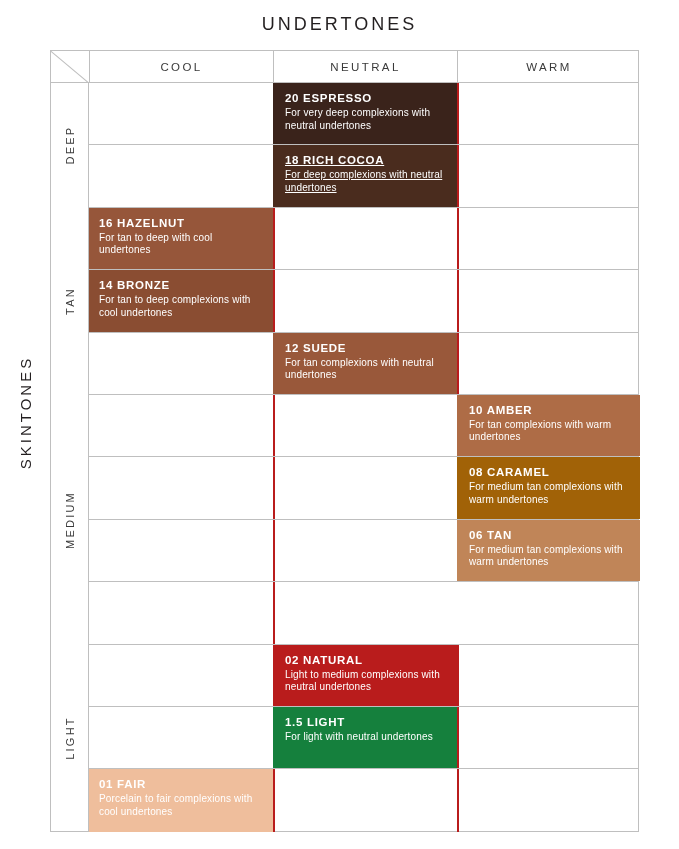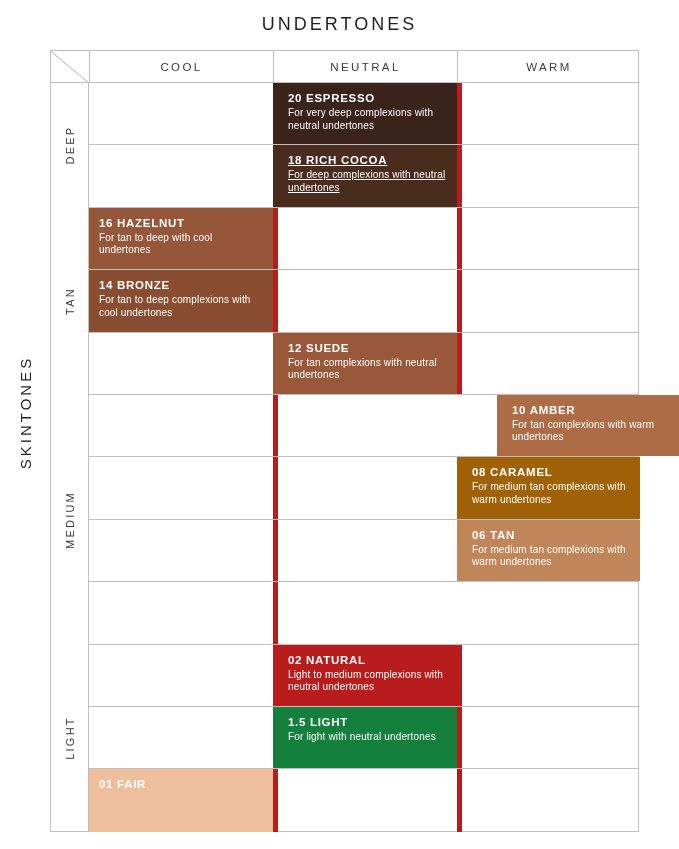--- a/index.html
+++ b/index.html
@@ -142,21 +142,21 @@
     box-sizing: border-box;
     border-bottom: 1px solid #bfbfbf;
   }
   .grid-row.last { border-bottom: none; }
 
   .cell {
     position: absolute;
     top: 0;
     height: 100%;
     box-sizing: border-box;
-    border-left: 5px solid #b91c1c;
+    border-left: 2px solid #b91c1c;
     overflow: hidden;
   }
   .cell.c0 { left: 0;     width: 184px; border-left: none; }
   .cell.c1 { left: 184px; width: 184px; }
   .cell.c2 { left: 368px; width: 183px; }
 
   .cell.filled { border-left-color: transparent; }
 
   .swatch-inner {
     position: absolute;
@@ -254,21 +254,21 @@
             <div class="swatch-inner" style="color: rgb(255, 255, 255);">
               <div class="shade-name">12 SUEDE</div>
               <div class="shade-desc">For tan complexions with neutral undertones</div>
             </div>
           </div>
           <div class="cell c2"></div>
         </div>
         <div class="grid-row">
           <div class="cell c0"></div>
           <div class="cell c1"></div>
-          <div class="cell c2 filled" style="background: rgb(174, 108, 70); margin-left: 40px;">
+          <div class="cell c2 filled" style="background: rgb(174, 108, 70);">
             <div class="swatch-inner" style="color: rgb(255, 255, 255);">
               <div class="shade-name">10 AMBER</div>
               <div class="shade-desc">For tan complexions with warm undertones</div>
             </div>
           </div>
         </div>
         <div class="grid-row">
           <div class="cell c0"></div>
           <div class="cell c1"></div>
           <div class="cell c2 filled" style="background: #a16207;">
@@ -309,20 +309,21 @@
               <div class="shade-name">1.5 LIGHT</div>
               <div class="shade-desc">For light with neutral undertones</div>
             </div>
           </div>
           <div class="cell c2"></div>
         </div>
         <div class="grid-row last">
           <div class="cell c0 filled" style="background: rgb(239, 190, 156);">
             <div class="swatch-inner" style="color: rgb(255, 255, 255);">
               <div class="shade-name">01 FAIR</div>
+              <div class="shade-desc">Porcelain to fair complexions with cool undertones</div>
             </div>
           </div>
           <div class="cell c1"></div>
           <div class="cell c2"></div>
         </div>
       </div>
 
   </div>
 </div>
 

